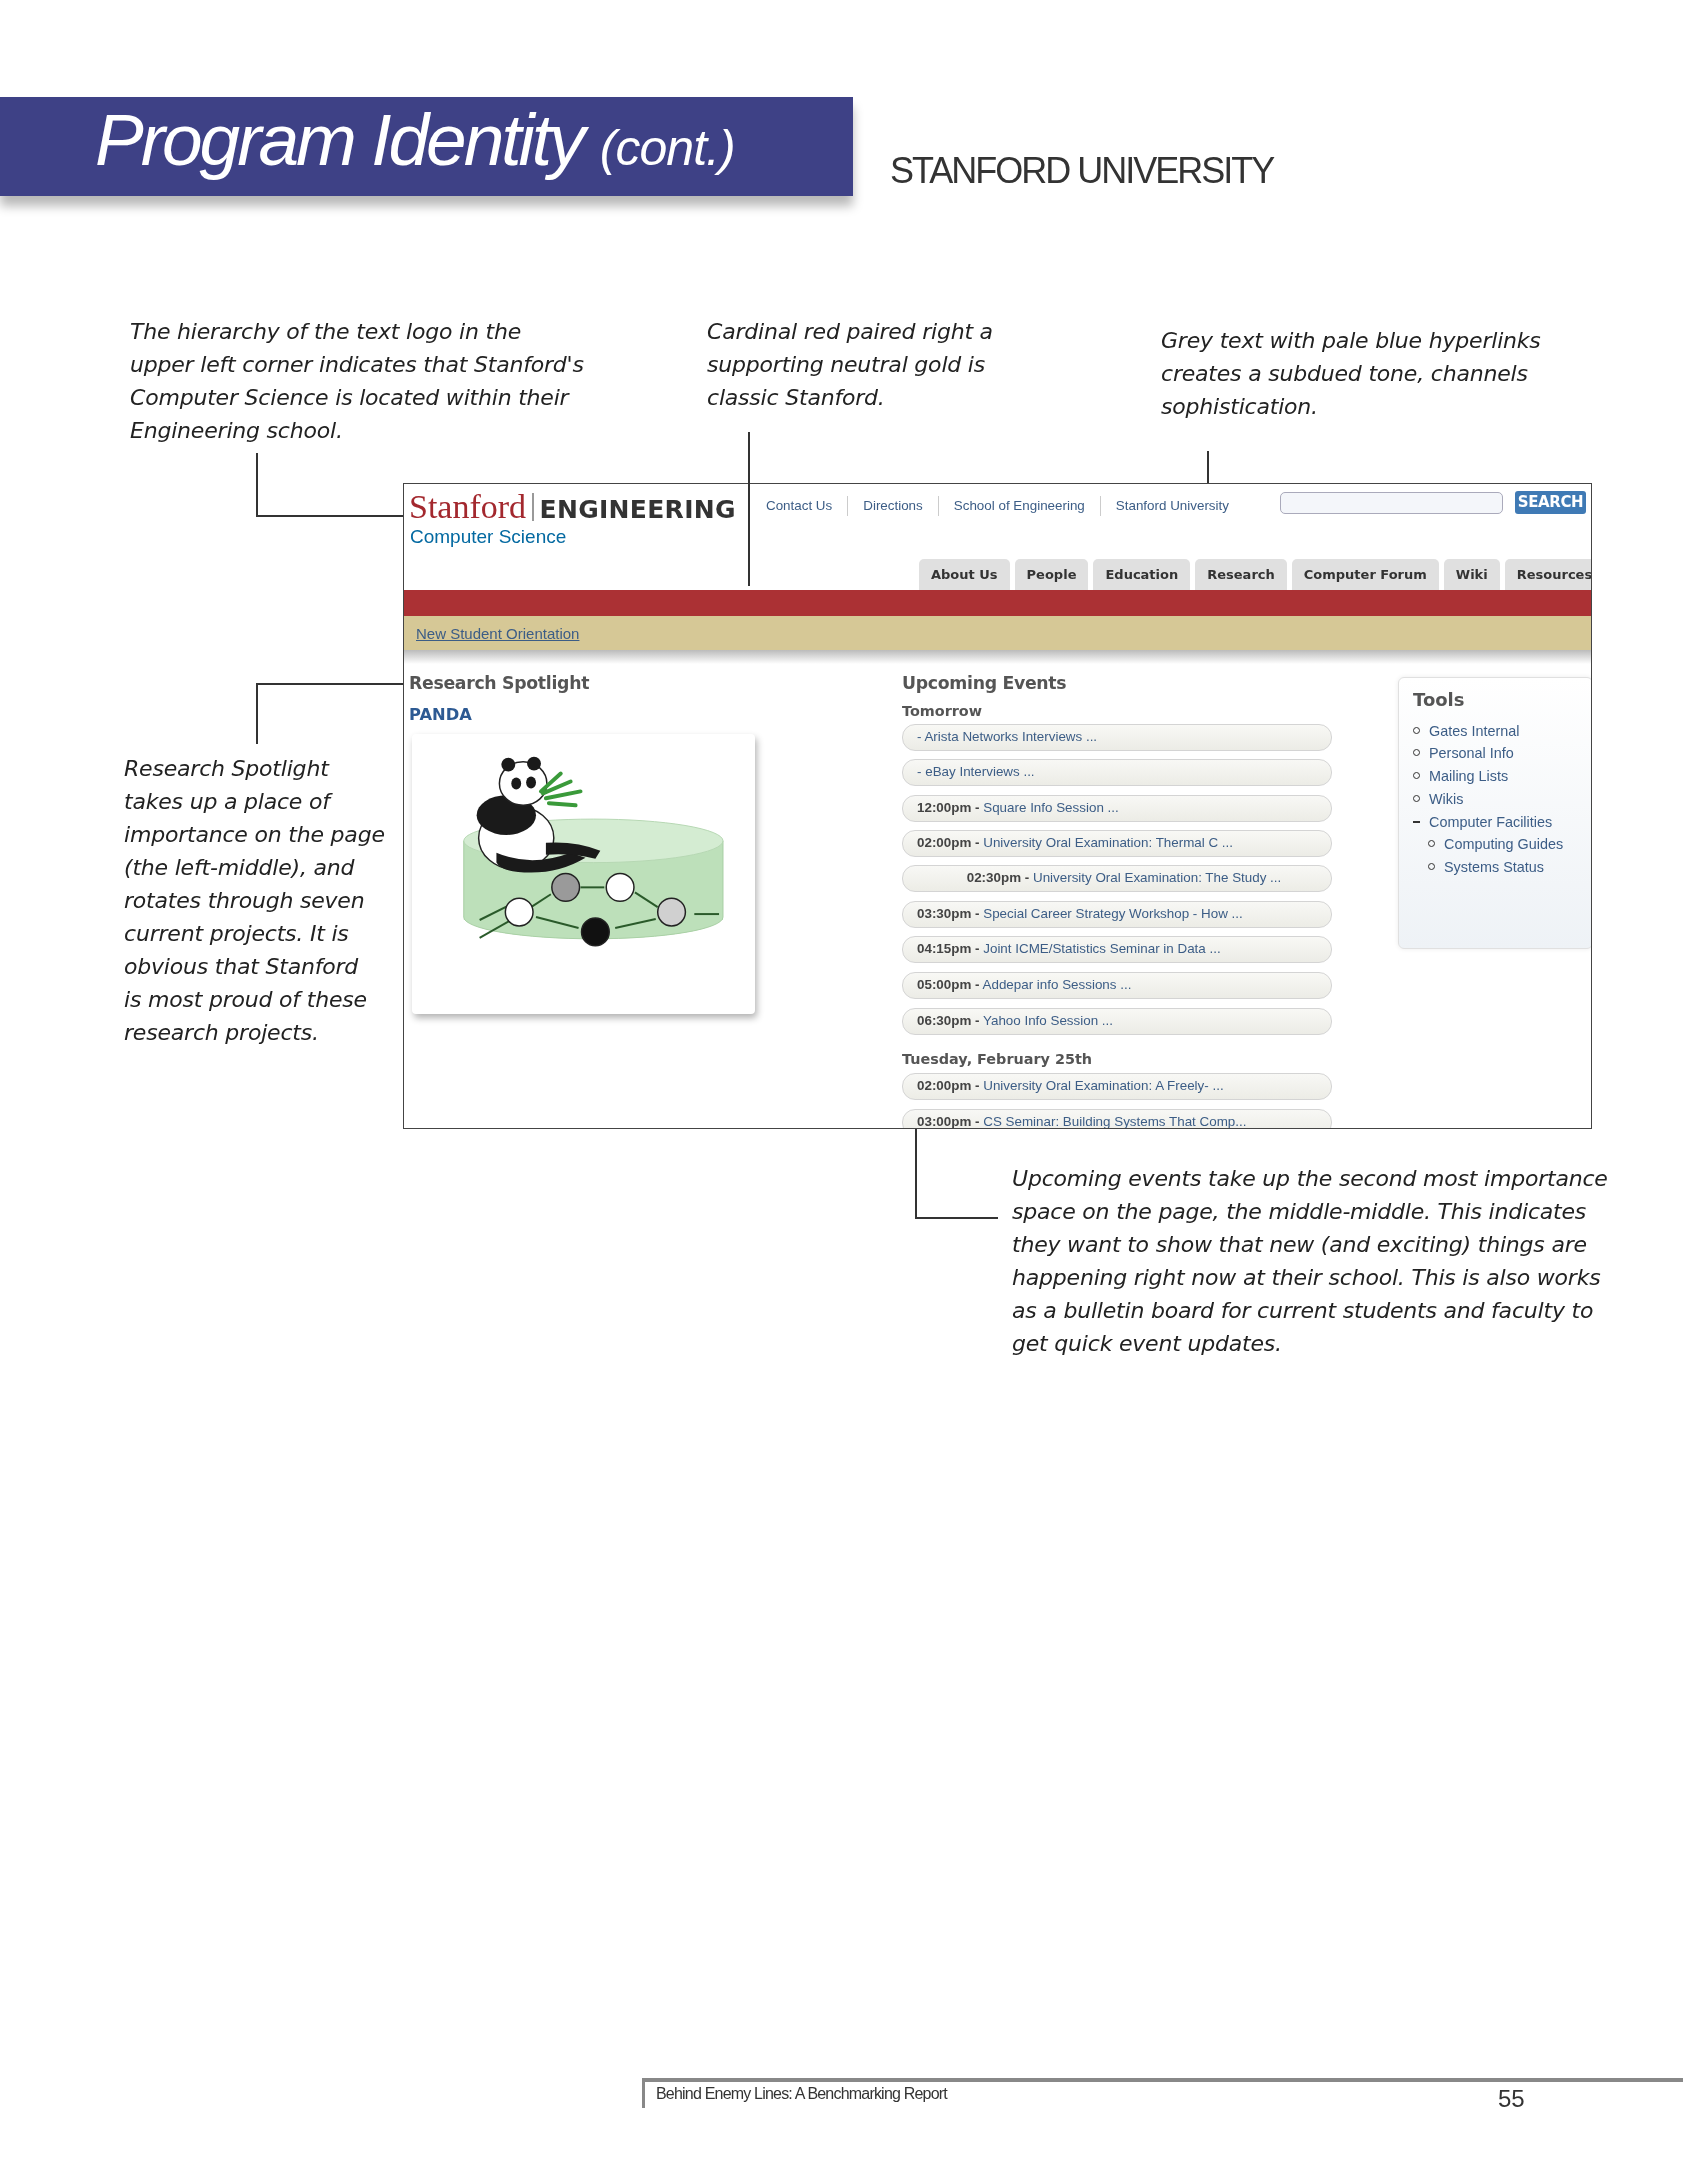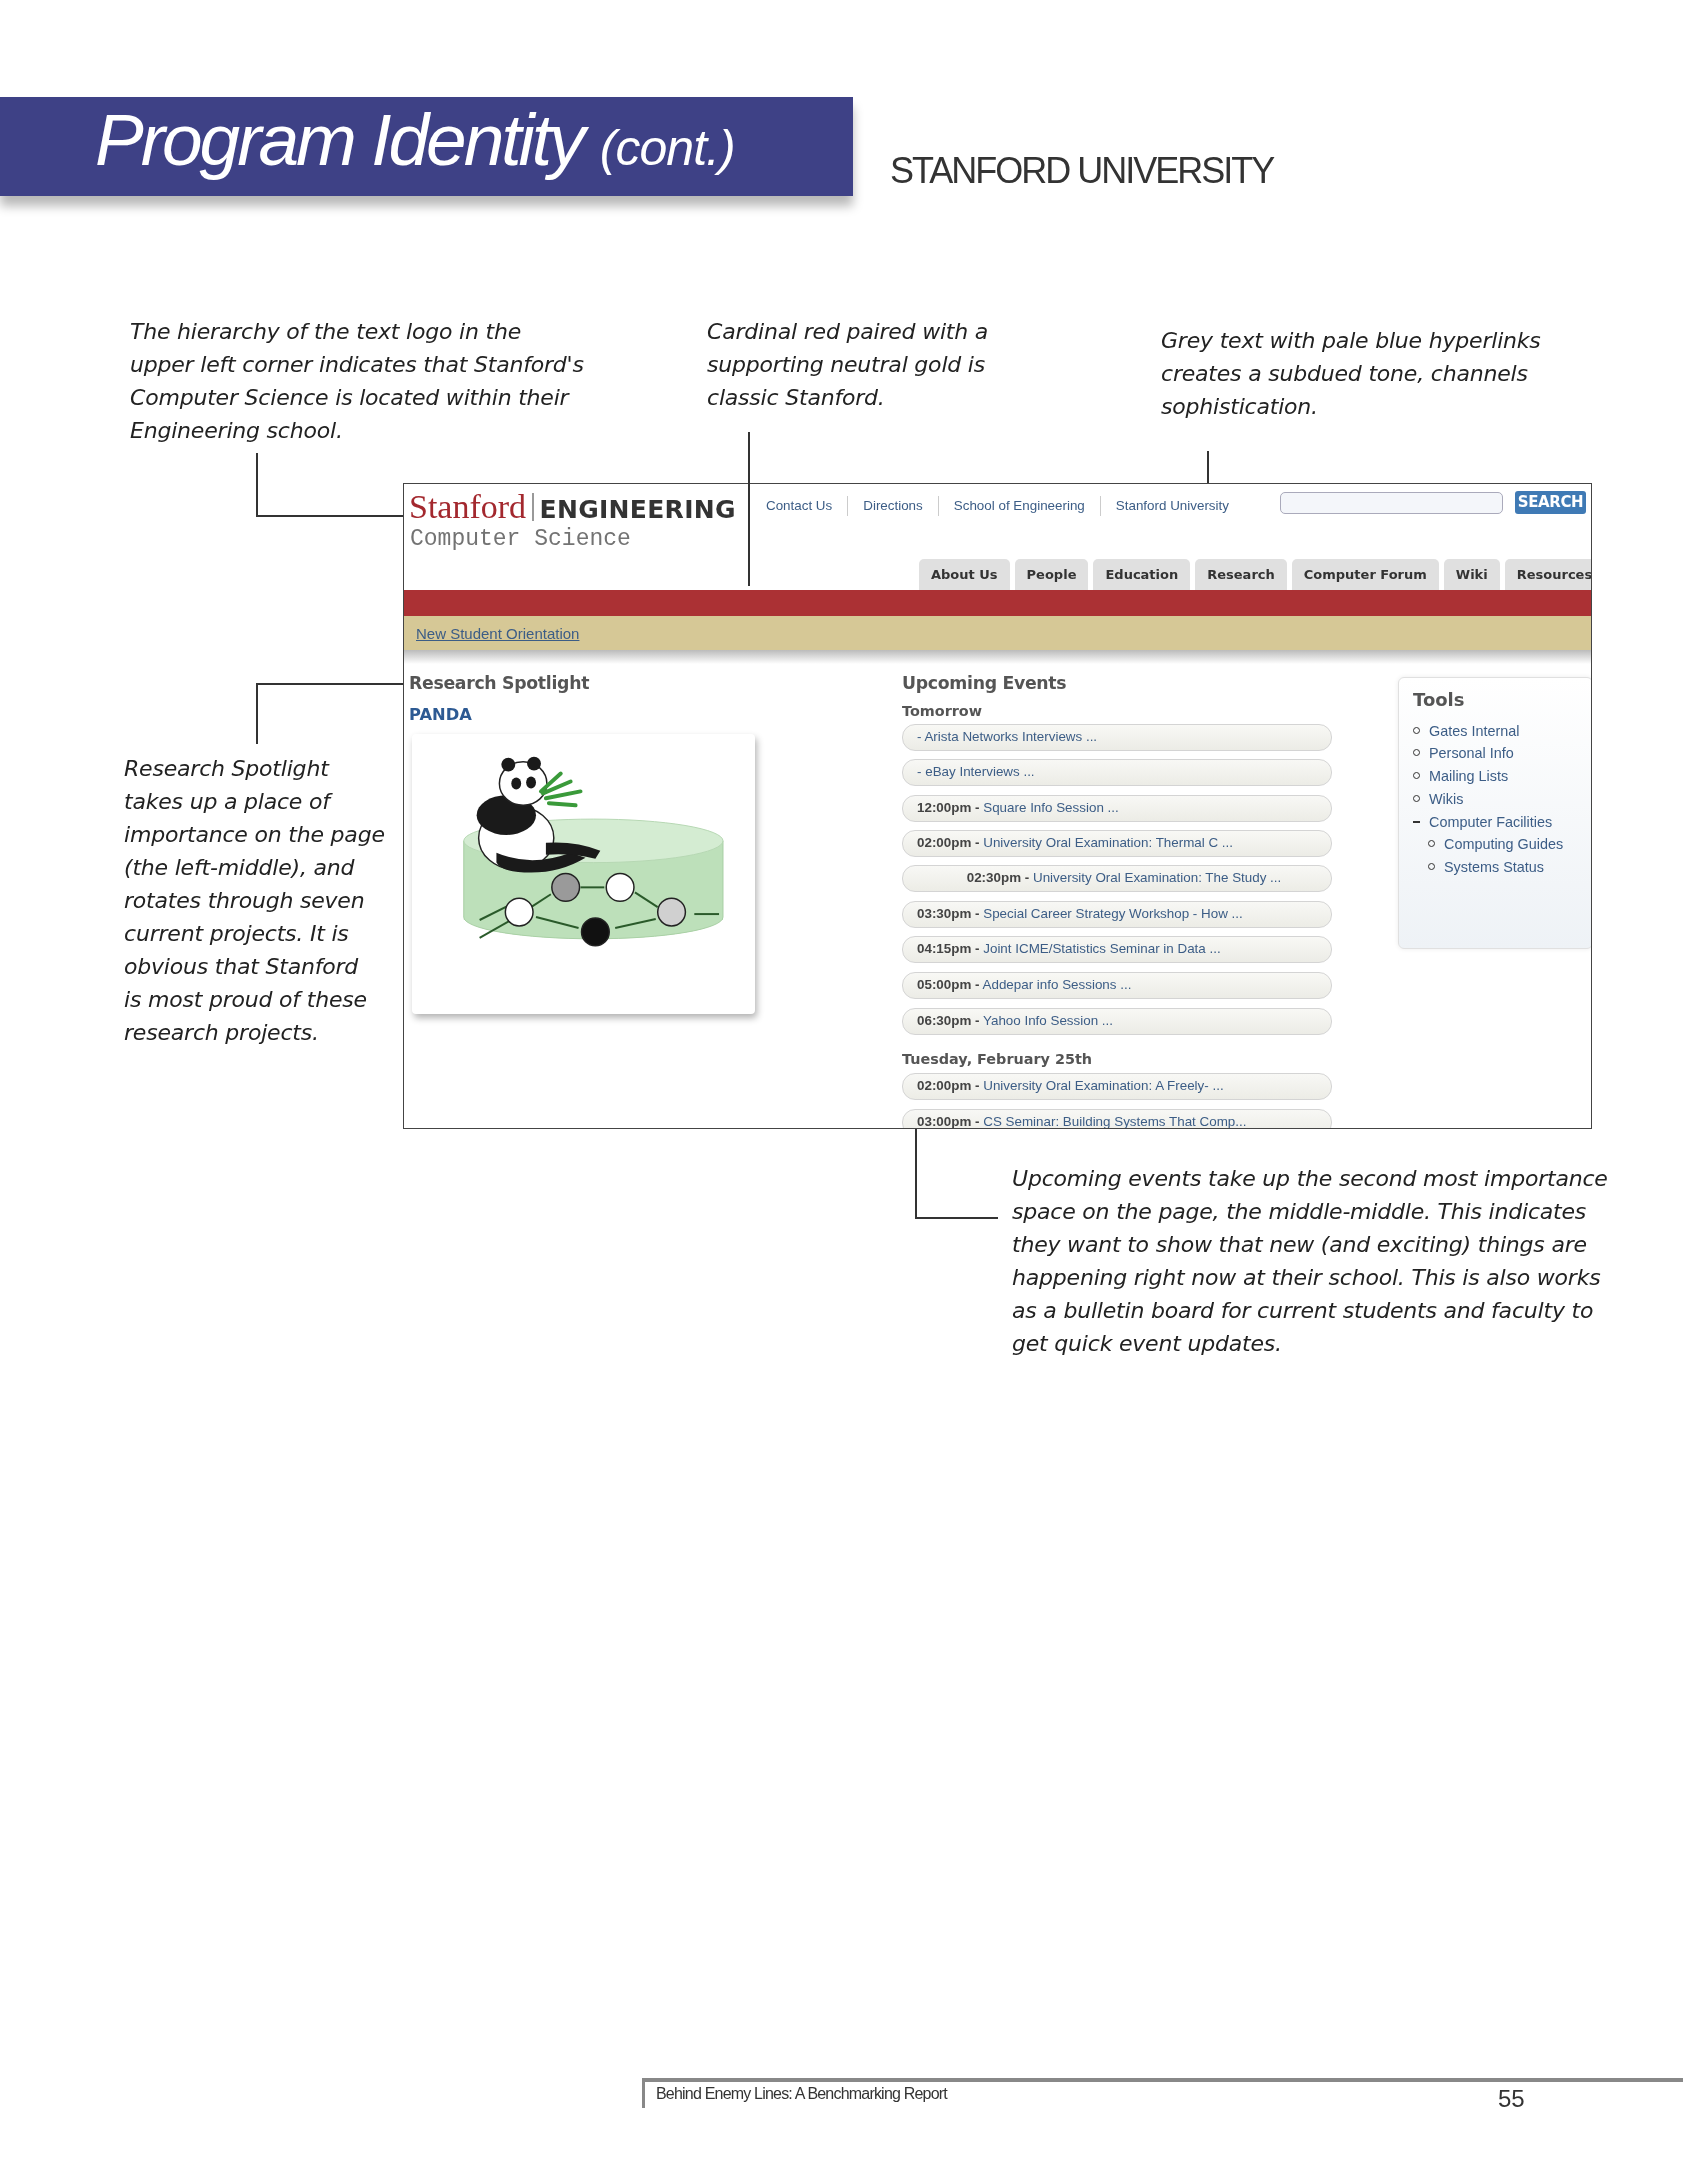--- a/index.html
+++ b/index.html
@@ -20,21 +20,21 @@
           font-size: 22px; line-height: 33px; letter-spacing: -0.2px; }
   .line { position: absolute; background: #333; }
 
   
   .shot { position: absolute; left: 403px; top: 483px; width: 1189px; height: 646px; border: 1.5px solid #444;
           background: #fff; overflow: hidden; font-family: "Liberation Sans", sans-serif; }
   .logo { position: absolute; left: 5px; top: 4px; }
   .logo-stanford { font-family: "Liberation Serif", serif; color: #a3282e; font-size: 34px; }
   .logo-sep { display: inline-block; width: 1.5px; height: 28px; background: #999; margin: 0 6px; vertical-align: -3px; }
   .logo-eng { font-family: "DejaVu Sans", sans-serif; font-weight: bold; font-size: 25px; color: #333; letter-spacing: 0.3px; }
-  .logo-cs { position: absolute; left: 6px; top: 42px; font-family: Liberation Mono, monospace; font-size: 23px; color: #737373; white-space: nowrap; }
+  .logo-cs { position: absolute; left: 6px; top: 42px; font-family: Liberation Sans, sans-serif; font-size: 19px; color: #0369a1; white-space: nowrap; }
 
   .toplinks { position: absolute; left: 347px; top: 12px; display: flex; font-size: 13.4px; }
   .toplinks a { color: #3c5d86; text-decoration: none; padding: 0 15px; border-left: 1px solid #ccc; line-height: 20px; }
   .toplinks a:first-child { border-left: none; }
   .search-input { position: absolute; left: 876px; top: 8px; width: 223px; height: 22px; border: 1.5px solid #aab; border-radius: 5px;
                   background: #f4f6fa; }
   .search-btn { position: absolute; left: 1111px; top: 7px; width: 71px; height: 23px; background: #3f7ab5; color: #fff; border-radius: 3px;
                 font-weight: bold; font-size: 15px; text-align: center; line-height: 23px; border: none;
                 font-family: "DejaVu Sans", sans-serif; letter-spacing: -0.4px; }
 
@@ -86,21 +86,21 @@
 </div>
 <div class="univ">STANFORD UNIVERSITY</div>
 
 <div class="note" style="left:130px; top:315px;">
   <div>The hierarchy of the text logo in the</div>
   <div>upper left corner indicates that Stanford's</div>
   <div>Computer Science is located within their</div>
   <div>Engineering school.</div>
 </div>
 <div class="note" style="left:707px; top:315px;">
-  <div>Cardinal red paired with a</div>
+  <div>Cardinal red paired right a</div>
   <div>supporting neutral gold is</div>
   <div>classic Stanford.</div>
 </div>
 <div class="note" style="left:1161px; top:324px;">
   <div>Grey text with pale blue hyperlinks</div>
   <div>creates a subdued tone, channels</div>
   <div>sophistication.</div>
 </div>
 
 <div class="line" style="left:256px; top:453px; width:1.5px; height:62px;"></div>

